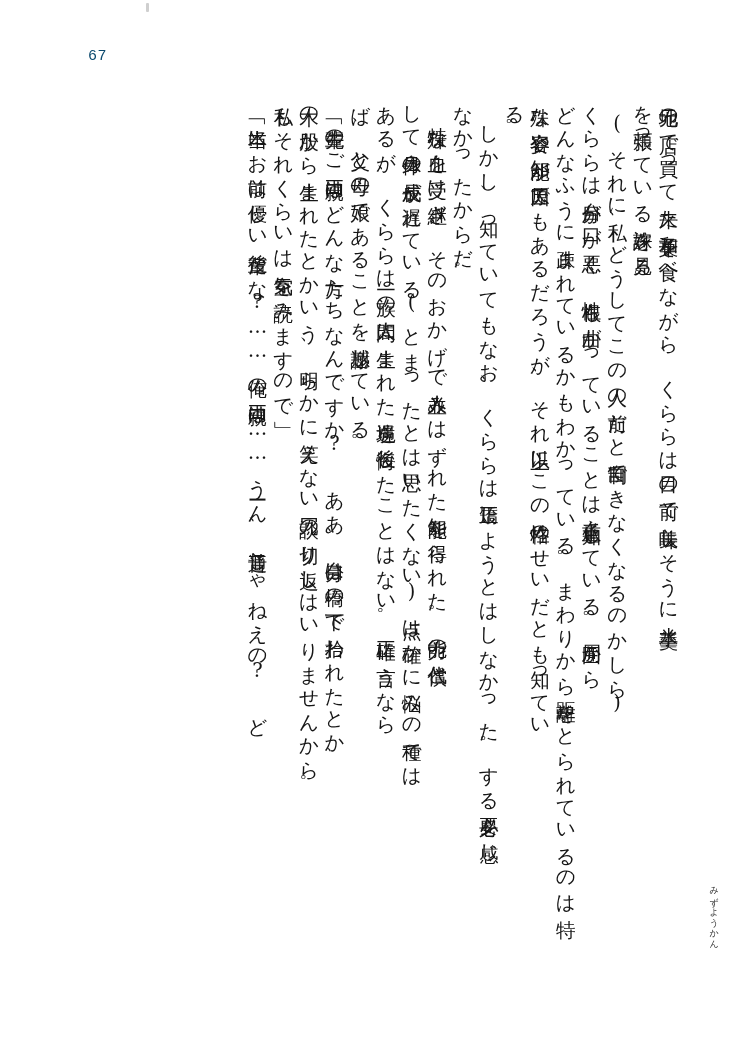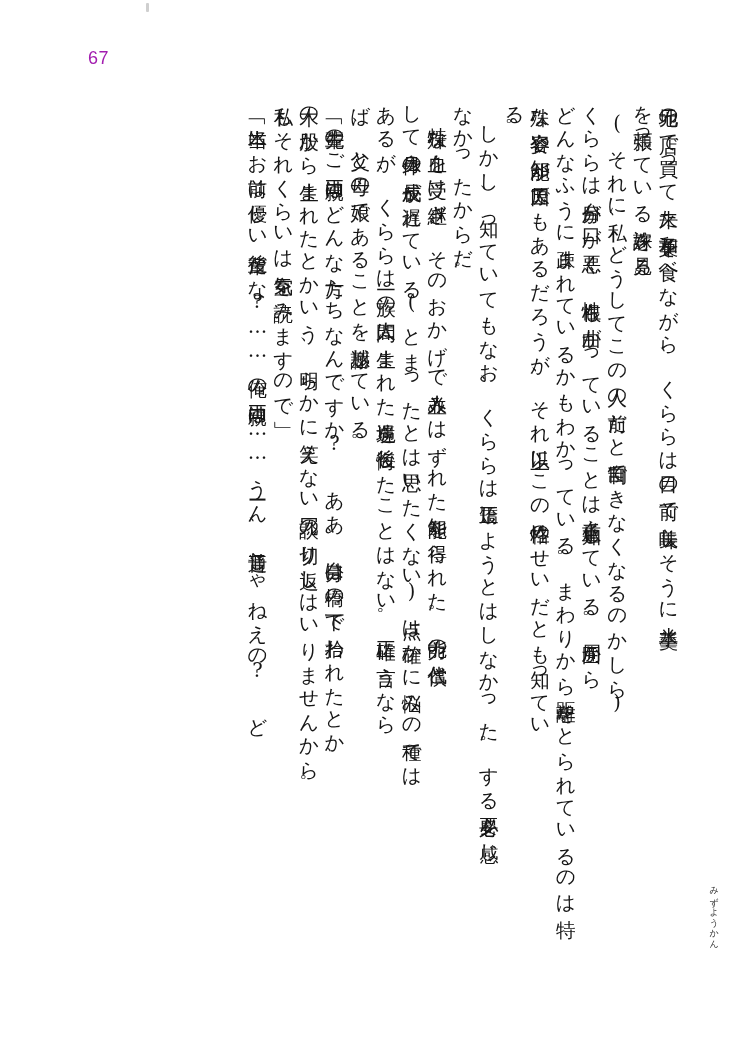--- a/index.html
+++ b/index.html
@@ -24,23 +24,23 @@
     width: 736px;
     height: 1038px;
     background: #ffffff;
   }
 
   
   .page-number {
     position: absolute;
     left: 88px;
     top: 48px;
-    font-size: 18px;
-    color: #a21caf;
-    font-family: Liberation Sans, sans-serif;
+    font-size: 15px;
+    color: #0c4a6e;
+    font-family: Liberation Mono, monospace;
     letter-spacing: 0.5px;
   }
 
   
   .speck {
     position: absolute;
     left: 146px;
     top: 3px;
     width: 3px;
     height: 9px;

